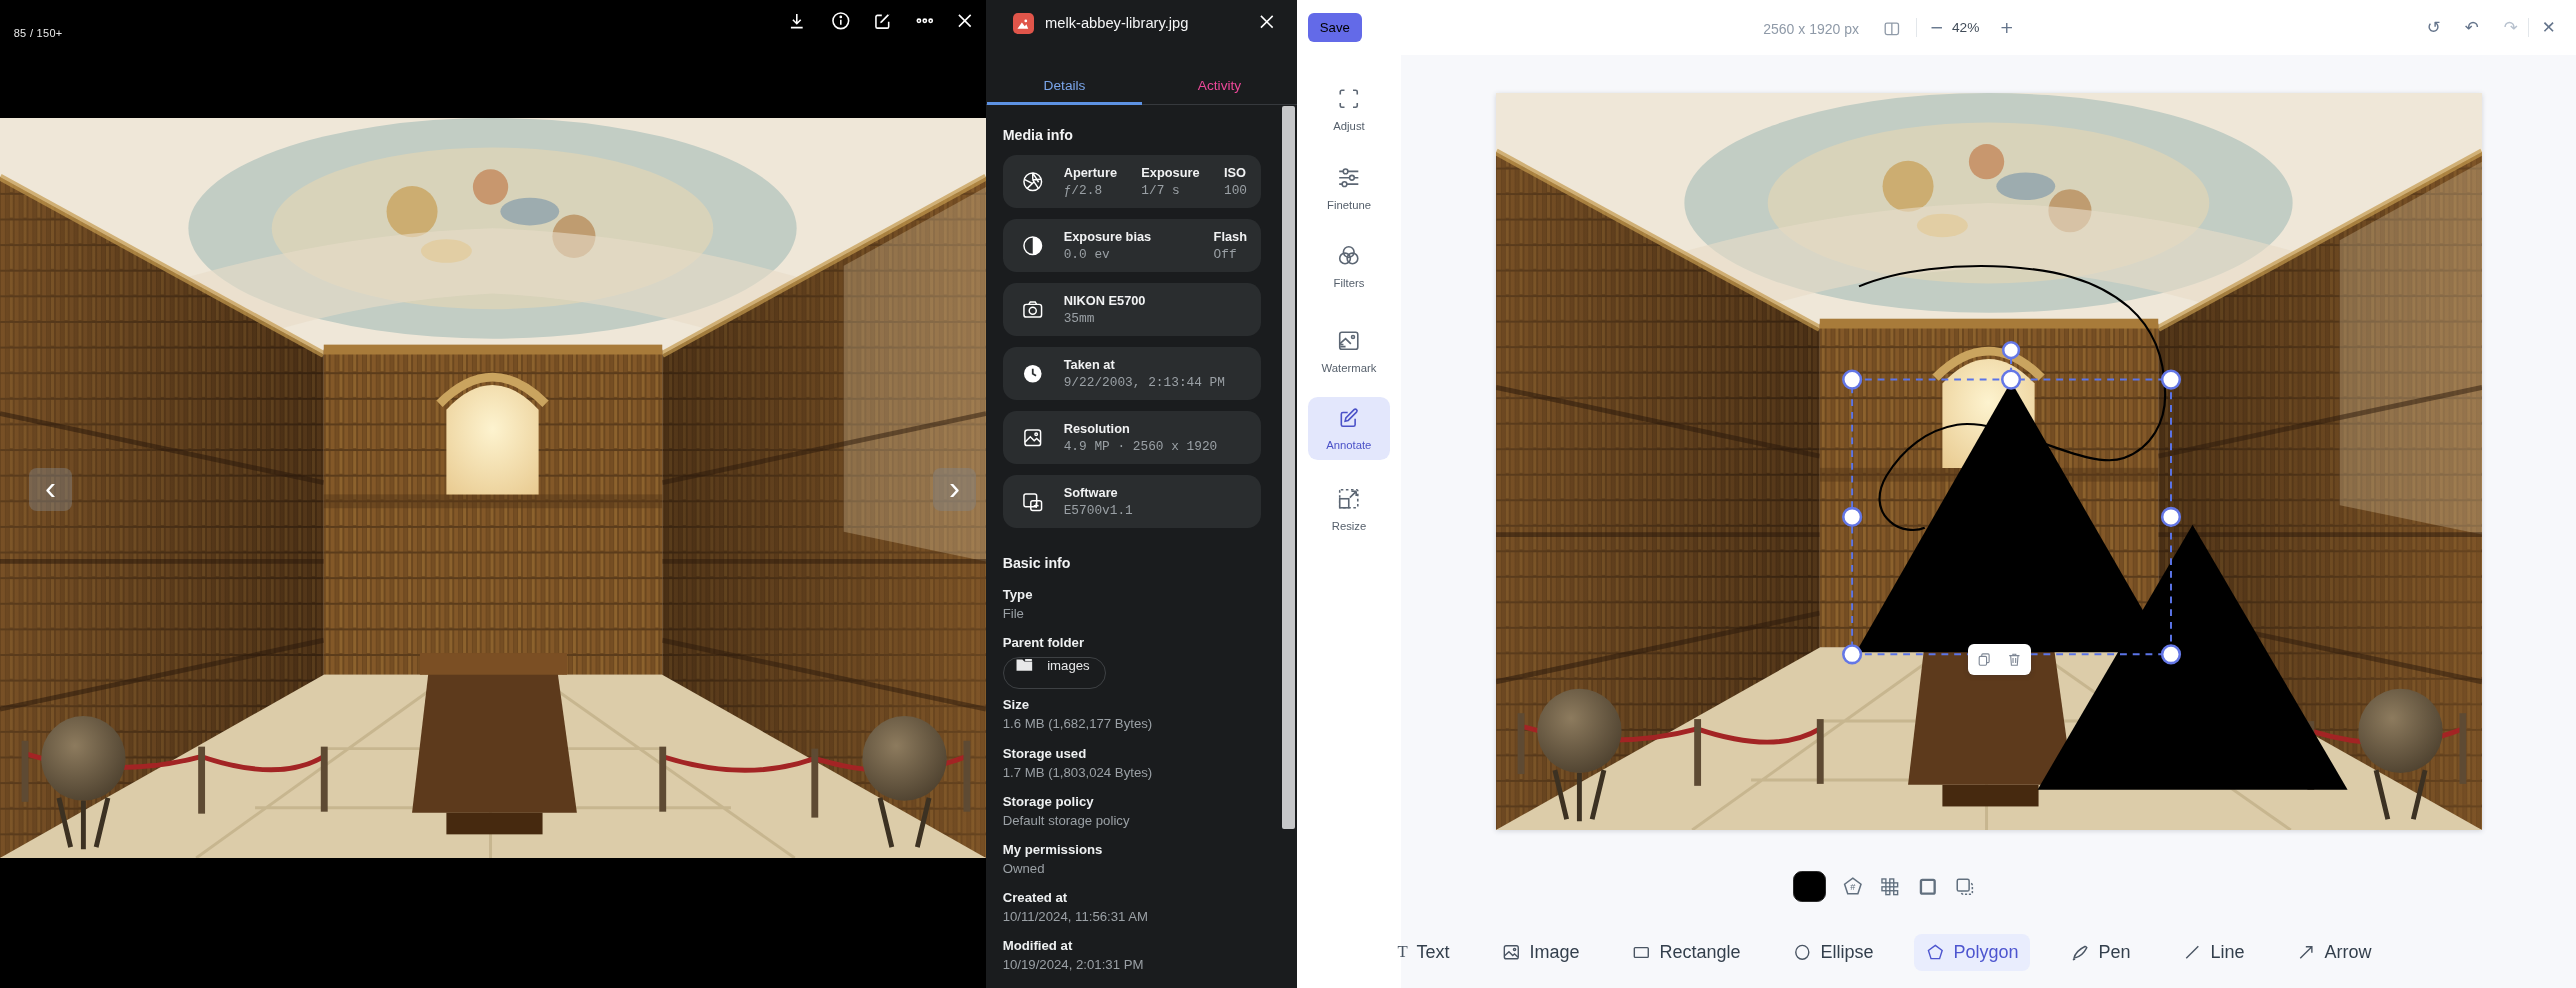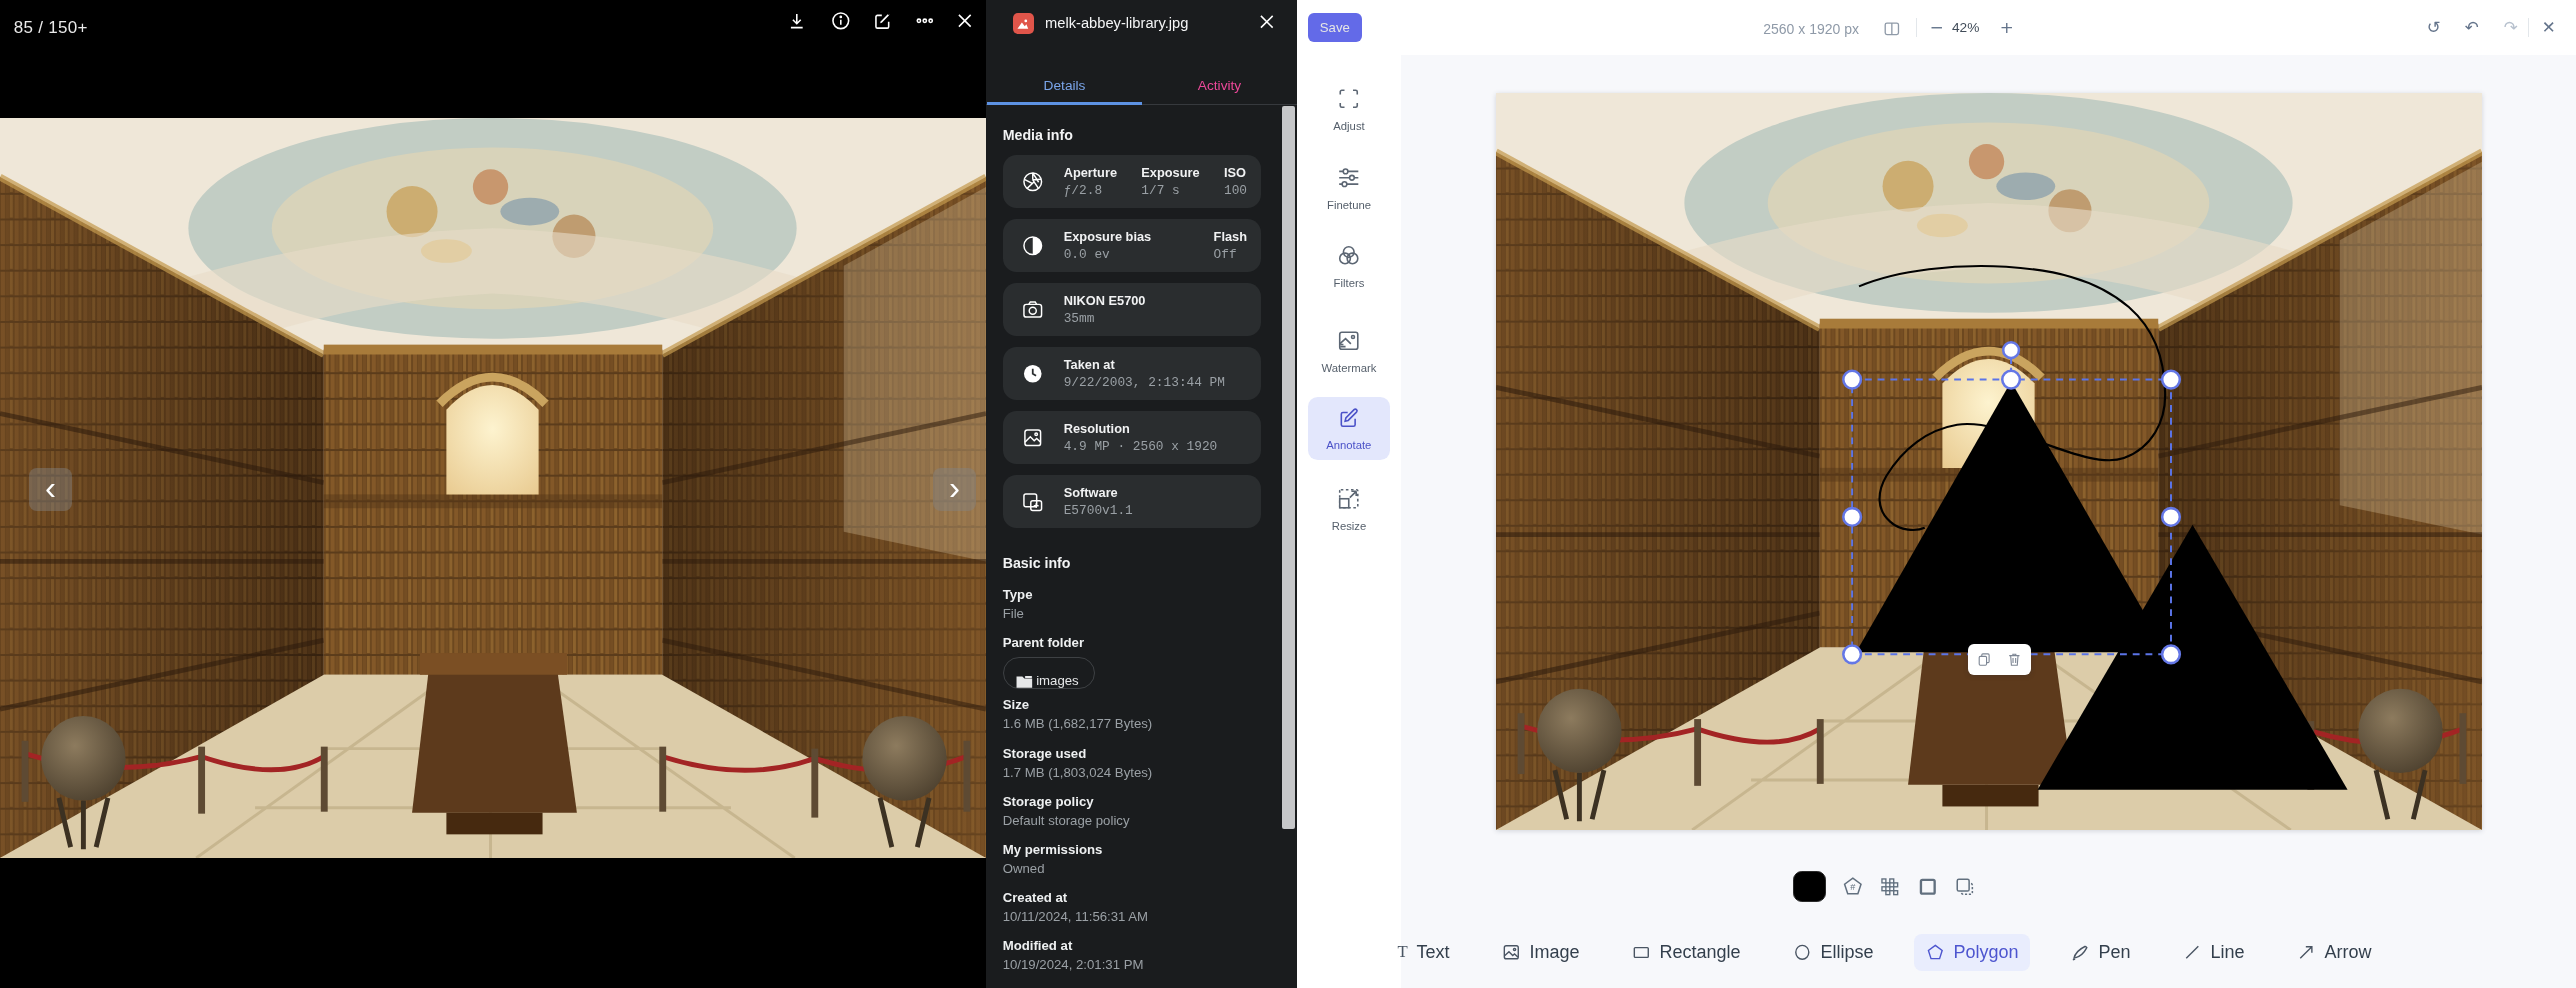--- a/index.html
+++ b/index.html
@@ -3,21 +3,21 @@
 <meta charset="utf-8">
 <style>
   * { margin:0; padding:0; box-sizing:border-box; }
   html,body { width:2576px; height:989px; overflow:hidden; background:#000;
     font-family:"Liberation Sans", sans-serif; }
   .abs { position:absolute; }
 
   
   #viewer { left:0; top:0; width:986px; height:989px; background:#000; }
   #viewer-photo { left:0; top:118px; width:986px; height:740px; }
-  #viewer-counter { left:13.7px; top:18px; color:#e9e9e9; font-size:17px; letter-spacing:0.3px; }
+  #viewer-counter { left:13.7px; top:27px; color:#e9e9e9; font-size:11px; letter-spacing:0.3px; }
   .vtool { top:7.8px; width:25.5px; height:25.5px; display:flex; align-items:center; justify-content:center; cursor:pointer; }
   .vtool svg { stroke:#fff; fill:none; stroke-width:1.6; }
   .navbtn { top:468px; width:43px; height:43px; border-radius:7.8px; background:rgba(130,130,130,.45);
     color:#fff; font-size:33px; line-height:39px; text-align:center; cursor:pointer; user-select:none; }
 
   
   #panel { left:986px; top:0; width:311px; height:989px; background:#1a1c1e; color:#e9eaeb; }
   #panel-header { left:0; top:0; width:100%; height:59px; }
   #file-type-icon { left:26.5px; top:12.8px; width:21.6px; height:21.6px; background:#e0554a; border-radius:4.9px;
     display:flex; align-items:center; justify-content:center; }
@@ -29,30 +29,30 @@
   .sec-head { left:16.7px; font-size:14.2px; font-weight:bold; color:#f2f3f4; }
   .mcard { left:16.7px; width:258px; background:#2a2d2f; border-radius:13.7px; display:flex; align-items:center; }
   .mcard .cicon { width:61px; display:flex; justify-content:center; flex:0 0 61px; }
   .mcard svg { stroke:#fff; fill:none; stroke-width:1.5; }
   .mcols { display:flex; flex:1; padding-right:13.7px; justify-content:space-between; }
   .mcol .lab { font-size:12.8px; font-weight:bold; color:#f1f2f3; line-height:17.7px; }
   .mcol .val { font-size:12.8px; color:#9aa0a5; line-height:17.7px;font-family:Liberation Mono, monospace; }
   .bfield { left:16.7px; width:258px; }
   .bfield .lab { font-size:13.2px; font-weight:bold; color:#eef0f1; line-height:18.6px; }
   .bfield .val { font-size:13.2px; color:#9aa0a5; line-height:18.6px; }
-  #folder-chip { display:inline-flex; align-items:flex-end; gap:3px; margin-top:4.9px; height:32px;
+  #folder-chip { display:inline-flex; align-items:flex-start; gap:14px; margin-top:4.9px; height:32px;
     border:1px solid #3e4144; border-radius:16.7px; padding:0 15.7px 0 12.8px; cursor:pointer; }
   #folder-chip span { font-size:13.2px; color:#e7e8e9; }
   #panel-scrollbar { left:296px; top:106px; width:12.8px; height:723px; background:#c6c7c9; border-radius:2px; }
 
   
   #editor { left:1297px; top:0; width:1279px; height:989px; background:#fff; }
   #ed-canvas { left:104px; top:55px; width:1175px; height:934px; background:#f7f8fb; }
   #save-btn { left:10.8px; top:12.8px; width:54px; height:29px; background:#636ae8; border-radius:5.9px;
-    color:#e5e5e5; font-size:13.2px; display:flex; align-items:center; justify-content:center; cursor:pointer; }
+    color:#000000; font-size:13.2px; display:flex; align-items:center; justify-content:center; cursor:pointer; }
   #dims { left:371px; top:20.6px; width:191px; text-align:right; color:#8f9aa8; font-size:14px; }
   .slate { color:#64748b; }
   .ghost { color:#b7c1ce; }
   .tb-ico { top:16.7px; width:23.5px; height:23.5px; text-align:center; font-size:16.7px; line-height:21.6px;
     font-family:"DejaVu Sans", sans-serif; cursor:pointer; }
   #cmp-icon { left:586px; top:19.6px; }
   #tb-div1 { left:619px; top:17.7px; width:1px; height:19.6px; background:#e3e7eb; }
   #zoom-val { left:655px; top:19.6px; width:45px; text-align:left; color:#414c59; font-size:13.7px; }
   #tb-div2 { left:1231px; top:17.7px; width:1px; height:19.6px; background:#e3e7eb; }
 

